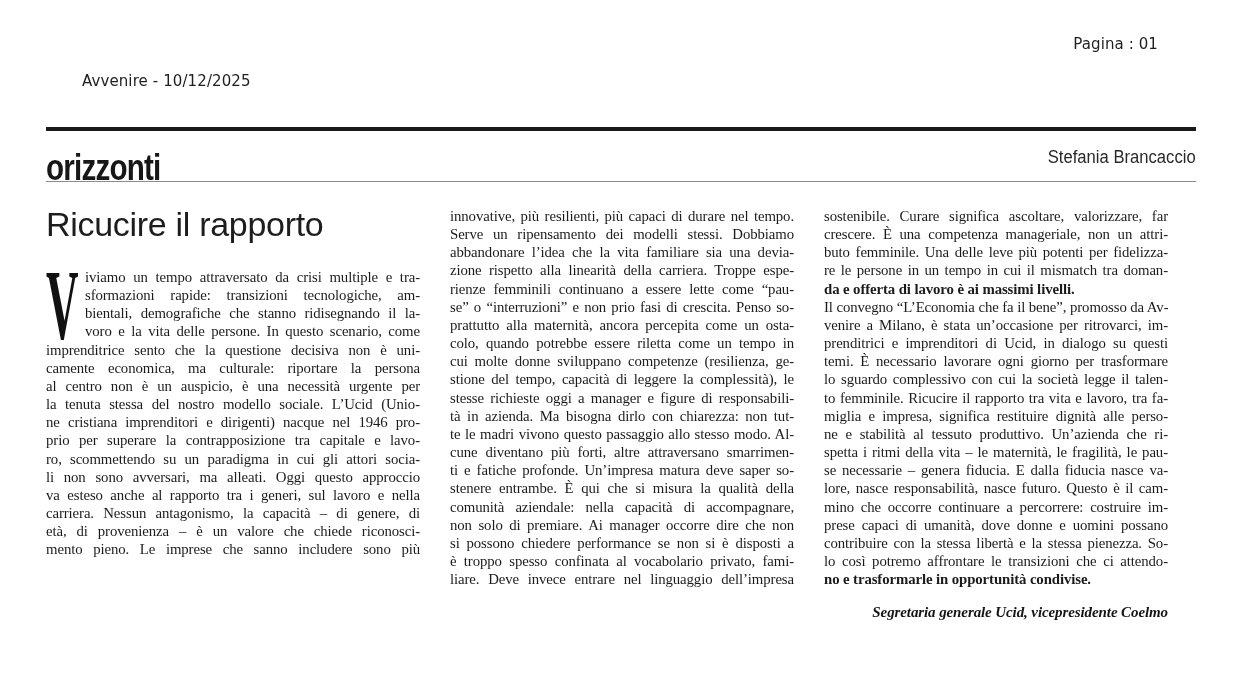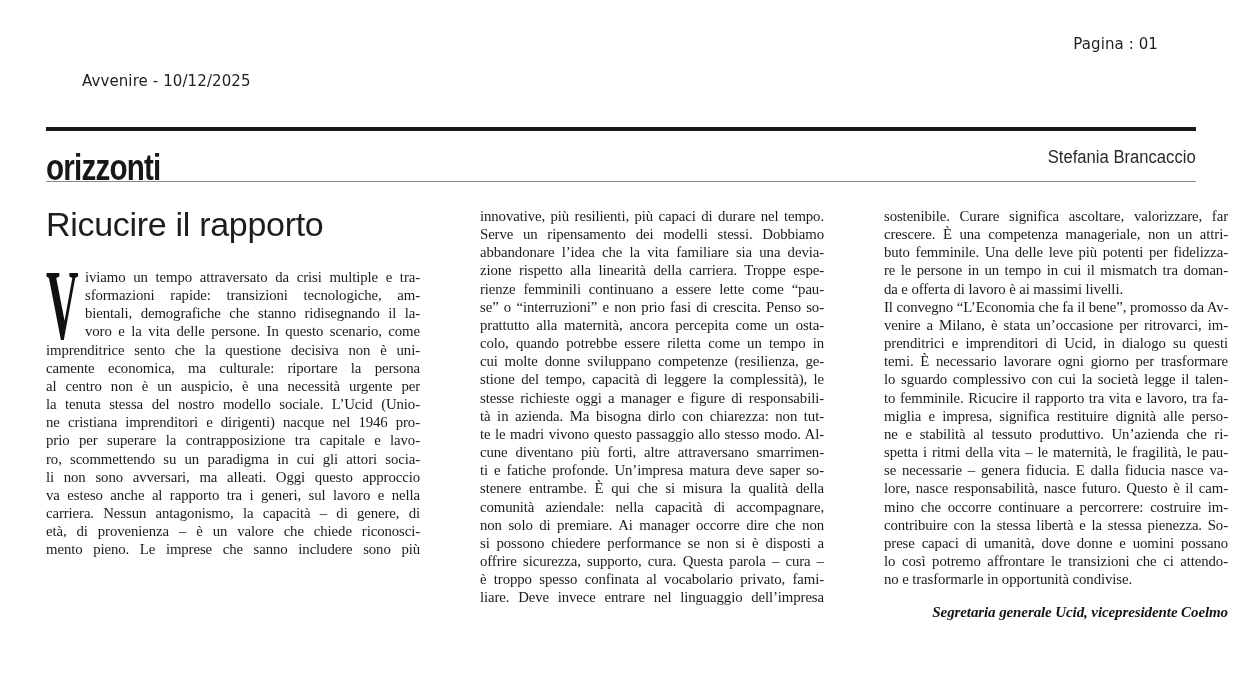--- a/index.html
+++ b/index.html
@@ -50,21 +50,21 @@
     font-family: "Liberation Sans", sans-serif;
     font-size: 17.5px; color: #2a2a2a;
     transform: scaleX(0.95); transform-origin: right center;
     white-space: nowrap;
   }
 
   
   .content {
     position: absolute; left: 46px; top: 200px;
     width: 1150px;
-    display: flex; gap: 30px;
+    display: flex; gap: 0;
   }
   .col { width: 374px; flex: 0 0 374px; }
 
   .headline {
     font-family: "Liberation Sans", sans-serif;
     font-weight: 400;
     font-size: 34px; line-height: 48px;
     letter-spacing: -0.3px;
     color: #1d1d1d;
     margin-bottom: 20px;
@@ -77,21 +77,21 @@
   .tline {
     font-family: "Liberation Serif", serif;
     font-size: 14.8px; line-height: 18.15px;
     letter-spacing: -0.1px;
     color: #1b1b1b;
     white-space: nowrap;
     text-align: justify;
     text-align-last: justify;
     overflow: hidden;
   }
-  .tline.plain { text-align-last: left; }
+  .tline.plain { text-align-last: left; font-weight: bold; }
 
   .dropcap {
     float: left;
     width: 34px; height: 71px;
     margin: 1px 5px 0 0;
     position: relative;
     overflow: visible;
   }
   .dropcap span {
     display: block;
@@ -178,21 +178,20 @@
           <div class="tline">stione del tempo, capacità di leggere la complessità), le</div>
           <div class="tline">stesse richieste oggi a manager e figure di responsabili-</div>
           <div class="tline">tà in azienda. Ma bisogna dirlo con chiarezza: non tut-</div>
           <div class="tline">te le madri vivono questo passaggio allo stesso modo. Al-</div>
           <div class="tline">cune diventano più forti, altre attraversano smarrimen-</div>
           <div class="tline">ti e fatiche profonde. Un’impresa matura deve saper so-</div>
           <div class="tline">stenere entrambe. È qui che si misura la qualità della</div>
           <div class="tline">comunità aziendale: nella capacità di accompagnare,</div>
           <div class="tline">non solo di premiare. Ai manager occorre dire che non</div>
           <div class="tline">si possono chiedere performance se non si è disposti a</div>
-          <div class="tline">offrire sicurezza, supporto, cura. Questa parola – cura –</div>
           <div class="tline">è troppo spesso confinata al vocabolario privato, fami-</div>
           <div class="tline">liare. Deve invece entrare nel linguaggio dell’impresa</div>
         </div>
     </div>
 
     <div class="col">
       <div class="lines-top-pad">
           <div class="tline">sostenibile. Curare significa ascoltare, valorizzare, far</div>
           <div class="tline">crescere. È una competenza manageriale, non un attri-</div>
           <div class="tline">buto femminile. Una delle leve più potenti per fidelizza-</div>
@@ -203,22 +202,22 @@
           <div class="tline">prenditrici e imprenditori di Ucid, in dialogo su questi</div>
           <div class="tline">temi. È necessario lavorare ogni giorno per trasformare</div>
           <div class="tline">lo sguardo complessivo con cui la società legge il talen-</div>
           <div class="tline">to femminile. Ricucire il rapporto tra vita e lavoro, tra fa-</div>
           <div class="tline">miglia e impresa, significa restituire dignità alle perso-</div>
           <div class="tline">ne e stabilità al tessuto produttivo. Un’azienda che ri-</div>
           <div class="tline">spetta i ritmi della vita – le maternità, le fragilità, le pau-</div>
           <div class="tline">se necessarie – genera fiducia. E dalla fiducia nasce va-</div>
           <div class="tline">lore, nasce responsabilità, nasce futuro. Questo è il cam-</div>
           <div class="tline">mino che occorre continuare a percorrere: costruire im-</div>
+          <div class="tline">prese capaci di umanità, dove donne e uomini possano</div>
           <div class="tline">contribuire con la stessa libertà e la stessa pienezza. So-</div>
-          <div class="tline">prese capaci di umanità, dove donne e uomini possano</div>
           <div class="tline">lo così potremo affrontare le transizioni che ci attendo-</div>
           <div class="tline plain">no e trasformarle in opportunità condivise.</div>
         </div>
       <div class="signature">Segretaria generale Ucid, vicepresidente Coelmo</div>
     </div>
 
   </div>
 </div>
 
 </body></html>

